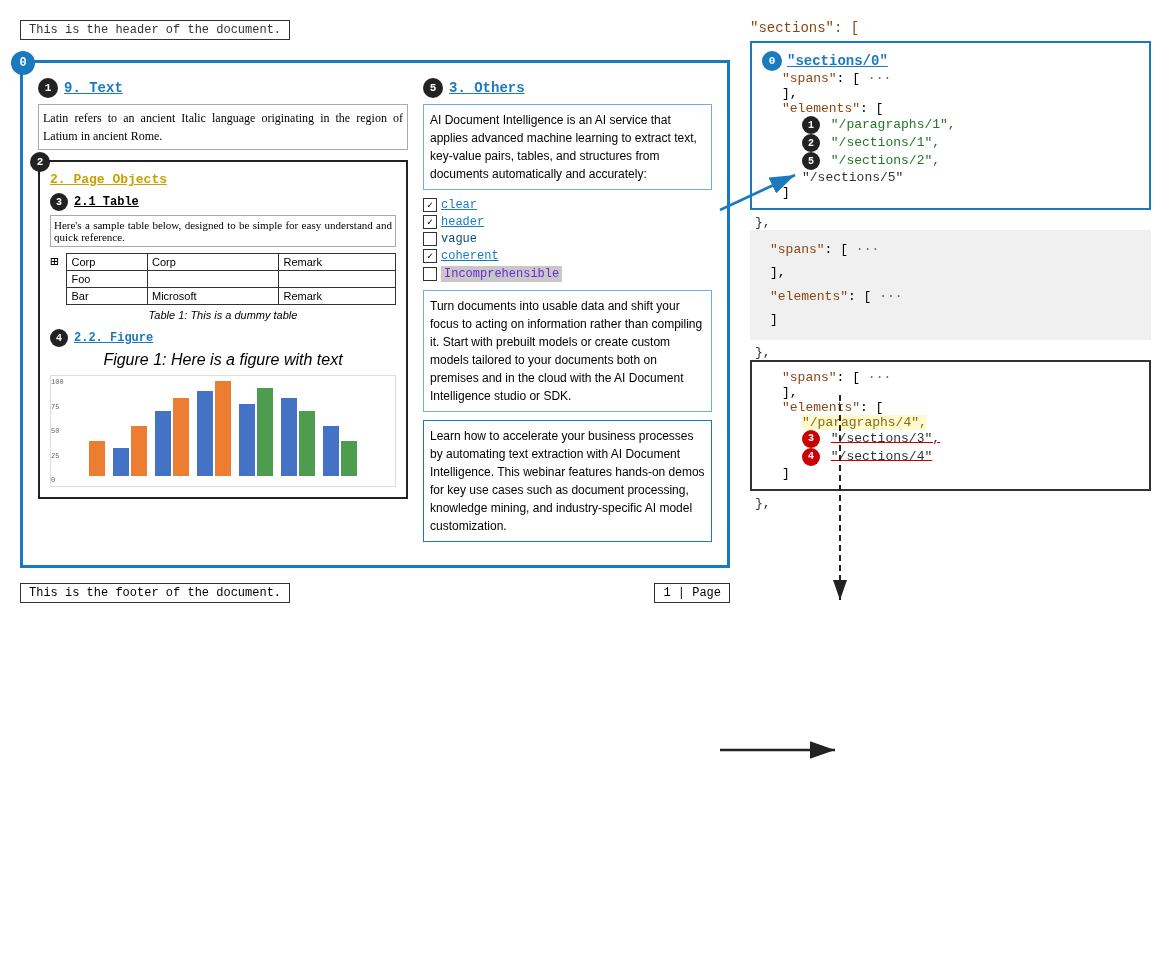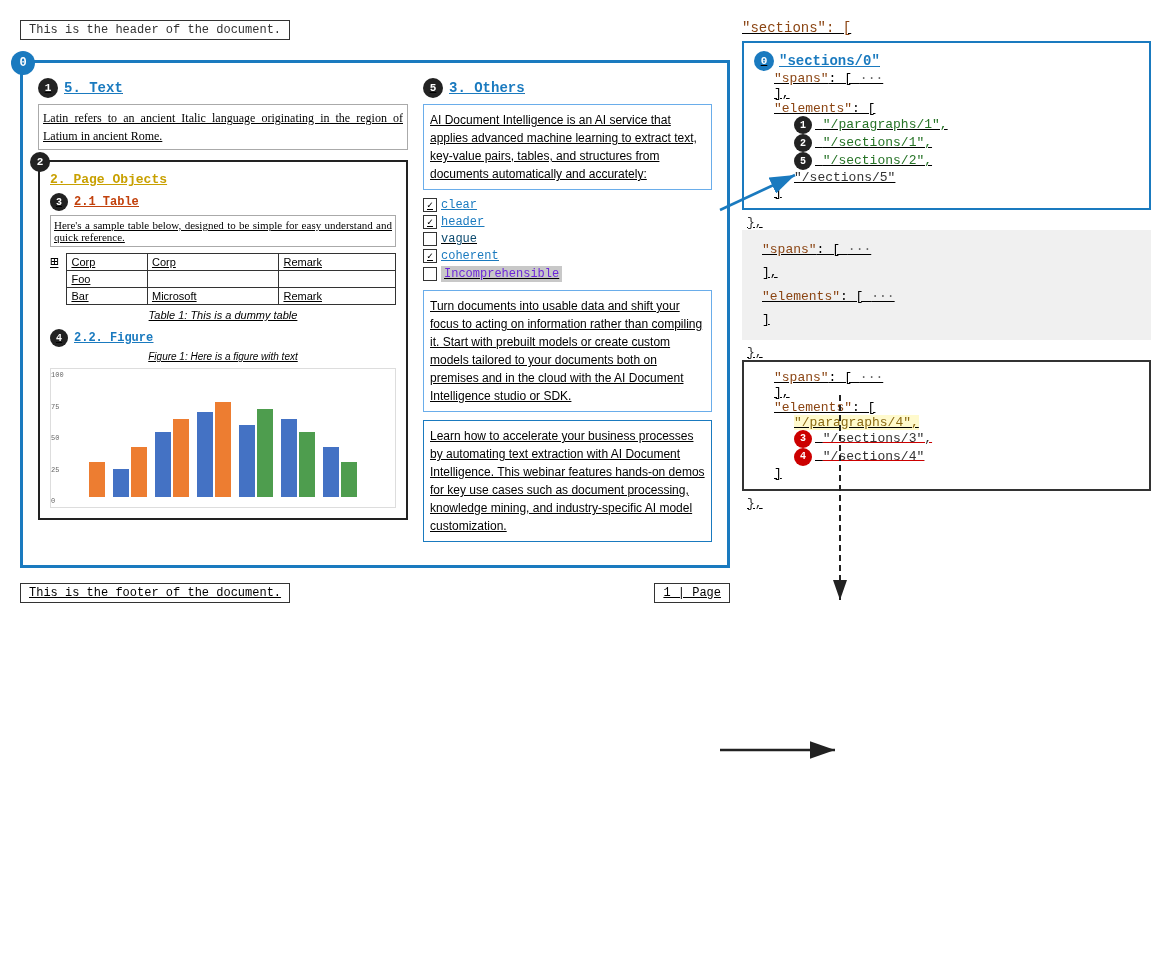--- a/index.html
+++ b/index.html
@@ -9,22 +9,21 @@
       width: 1171px;
       min-height: 955px;
       position: relative;
       overflow: hidden;
     }
 
     .page-container {
       display: flex;
       flex-direction: row;
       padding: 20px 20px 20px 20px;
-      gap: 12px;
-      text-decoration: underline;
+      gap: 20px;
     }
 
     
     .document-area {
       flex: 0 0 710px;
       position: relative;
     }
 
     .header-bar {
       border-left: 3px solid #555;
@@ -172,21 +171,21 @@
       color: white;
       font-size: 10px;
       font-weight: bold;
       display: inline-flex;
       align-items: center;
       justify-content: center;
       flex-shrink: 0;
     }
 
     .sub-sub-title {
-      color: #c2410c;
+      color: #000000;
       text-decoration: underline;
       font-family: 'Courier New', monospace;
       font-size: 12px;
       font-weight: bold;
     }
 
     .table-desc {
       font-family: 'Times New Roman', serif;
       font-size: 11px;
       text-align: justify;
@@ -249,31 +248,31 @@
 
     .figure-title {
       color: #1a7abf;
       text-decoration: underline;
       font-family: 'Courier New', monospace;
       font-size: 12px;
       font-weight: bold;
     }
 
     .figure-caption {
-      font-size: 10px;
+      font-size: 16px;
       text-align: center;
       font-style: italic;
       font-family: Arial, sans-serif;
       margin-bottom: 6px;
     }
 
     
     .bar-chart-container {
       position: relative;
-      height: 140px;
+      height: 112px;
       display: flex;
       align-items: center;
       gap: 3px;
       padding: 0 10px;
       border: 1px solid #ddd;
     }
 
     .bar-group {
       display: flex;
       align-items: flex-end;
@@ -533,21 +532,21 @@
         <span>0</span>
       </div>
 
 
       <div class="doc-columns">
 
         <div class="doc-left-col">
 
           <div class="section-heading">
             <span class="num-badge">1</span>
-            <span class="section-link">5. Text</span>
+            <span class="section-link">9. Text</span>
           </div>
           <div class="para-text">Latin refers to an ancient Italic language originating in the region of Latium in ancient Rome.</div>
 
           <div class="subsection-box">
             <div class="sub-badge">2</div>
             <div class="subsection-title">2. Page Objects</div>
 
             <div>
               <div class="sub-sub-heading">
                 <span class="sub-sub-badge">3</span>

